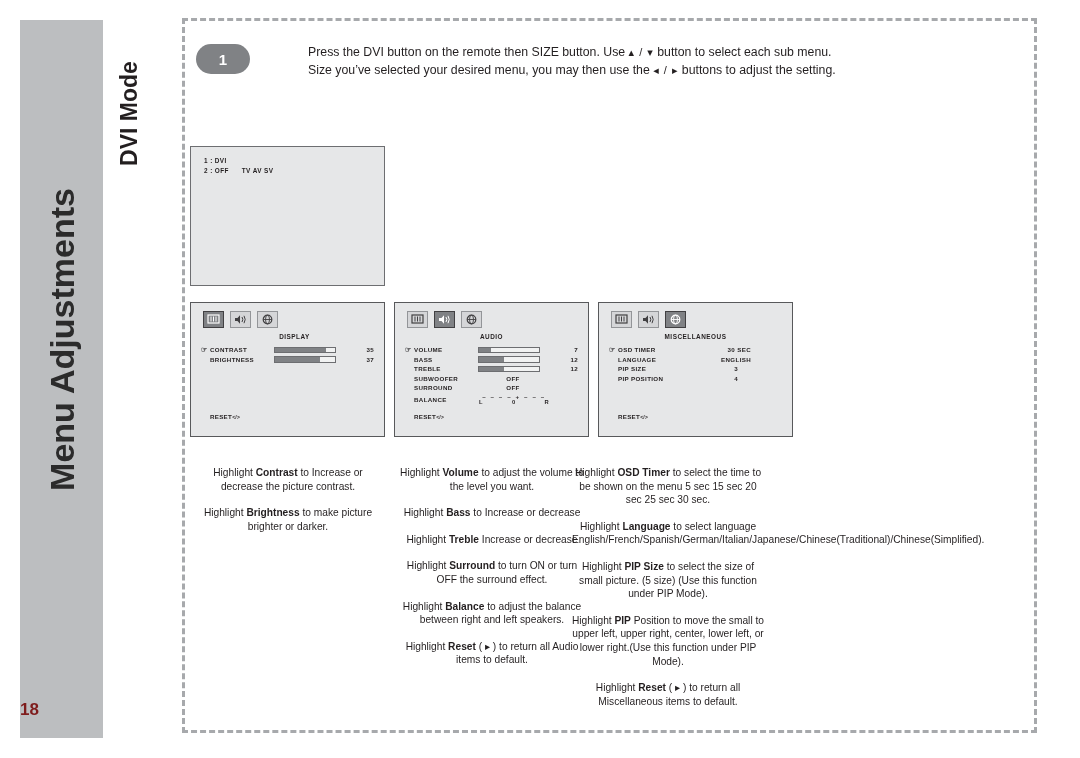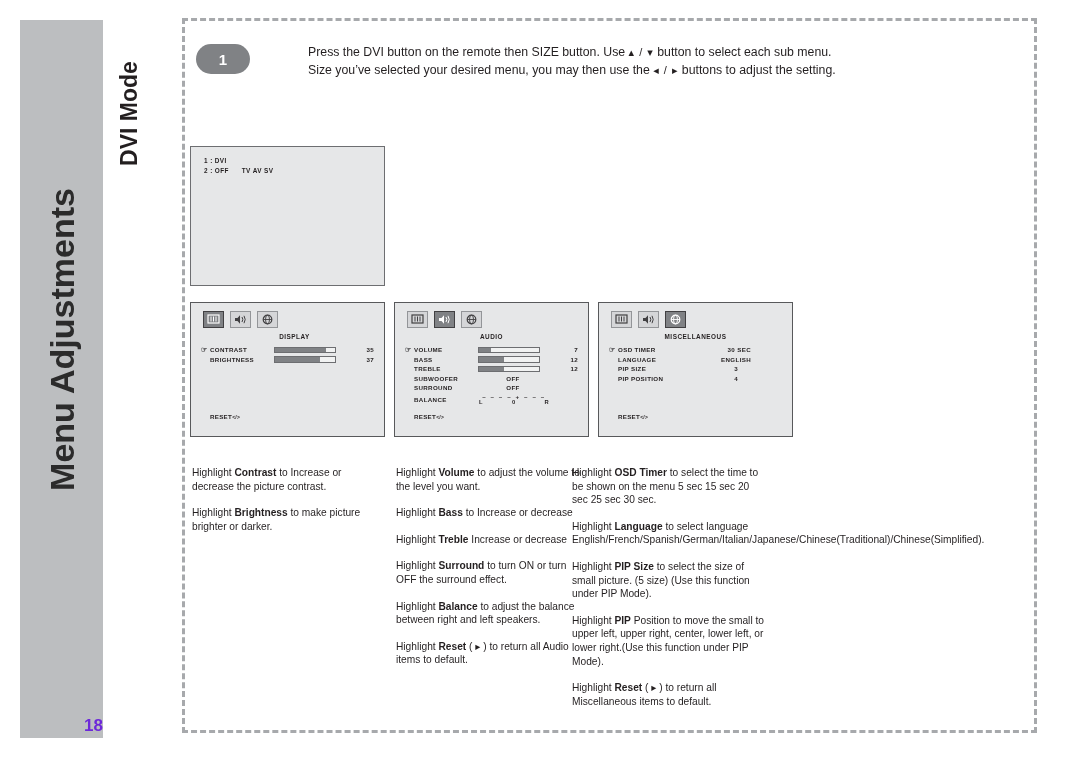--- a/index.html
+++ b/index.html
@@ -25,23 +25,23 @@
     text-align: center;
     transform: rotate(-90deg);
     font-size: 34px;
     font-weight: bold;
     color: #2b2b2b;
     letter-spacing: 0px;
     white-space: nowrap;
   }
   .page-number {
     position: absolute;
-    bottom: 2px; left: 0; width: 83px;
-    text-align: right;
-    font-size: 17px; font-weight: bold; color: #6d28d9;
+    bottom: 18px; left: 0; width: 83px;
+    text-align: left;
+    font-size: 17px; font-weight: bold; color: #7f1d1d;
   }
 
   
   .chapter-label {
     position: absolute;
     left: 112px; top: 36px;
     width: 30px; height: 160px;
   }
   .chapter-label span {
     position: absolute;
@@ -199,21 +199,21 @@
     position: absolute;
     top: 466px;
     width: 192px;
     font-size: 10.2px;
     line-height: 13.6px;
     color: #231f20;
   }
   .desc-col.c1 { left: 192px; }
   .desc-col.c2 { left: 396px; }
   .desc-col.c3 { left: 572px; }
-  .desc-p { margin: 0 0 13px 0; }
+  .desc-p { margin: 0 0 13px 0; text-align: center; }
   .desc-p b { font-weight: bold; }
 </style>
 </head>
 <body>
 
 <div class="page">
 
   <div class="side-band">
     <div class="side-title">Menu Adjustments</div>
     <div class="page-number">18</div>

